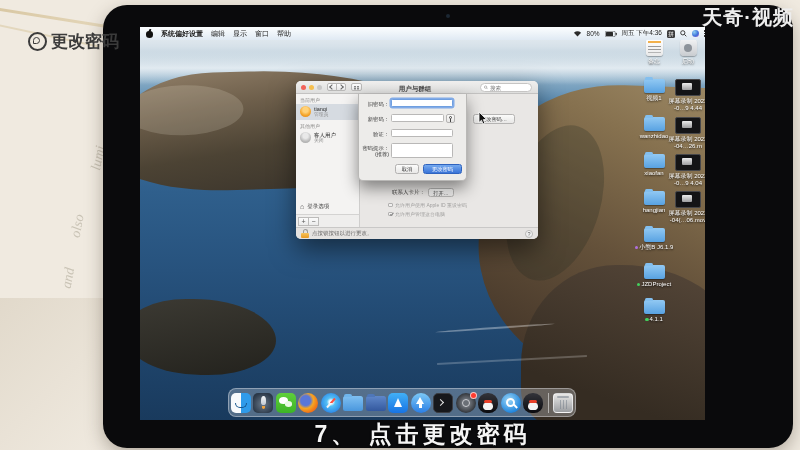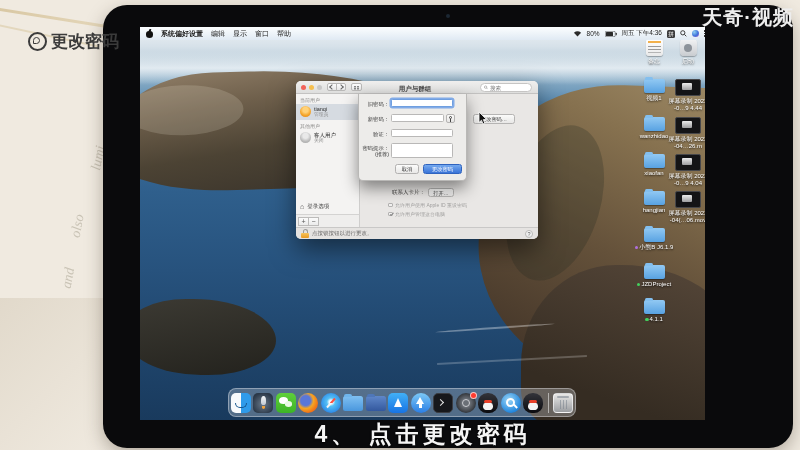--- a/index.html
+++ b/index.html
@@ -387,14 +387,14 @@
       <span class="ddiv"></span>
       <span class="dki dk-trash"></span>
     </div>
   </div>
 
   <div class="wm-tl">
     <span class="logo"></span>
     <span>更改密码</span>
   </div>
   <div class="wm-tr">天奇·视频</div>
-  <div class="caption">4、 点击更改密码</div>
+  <div class="caption">7、 点击更改密码</div>
 </div>
 
 </body></html>

